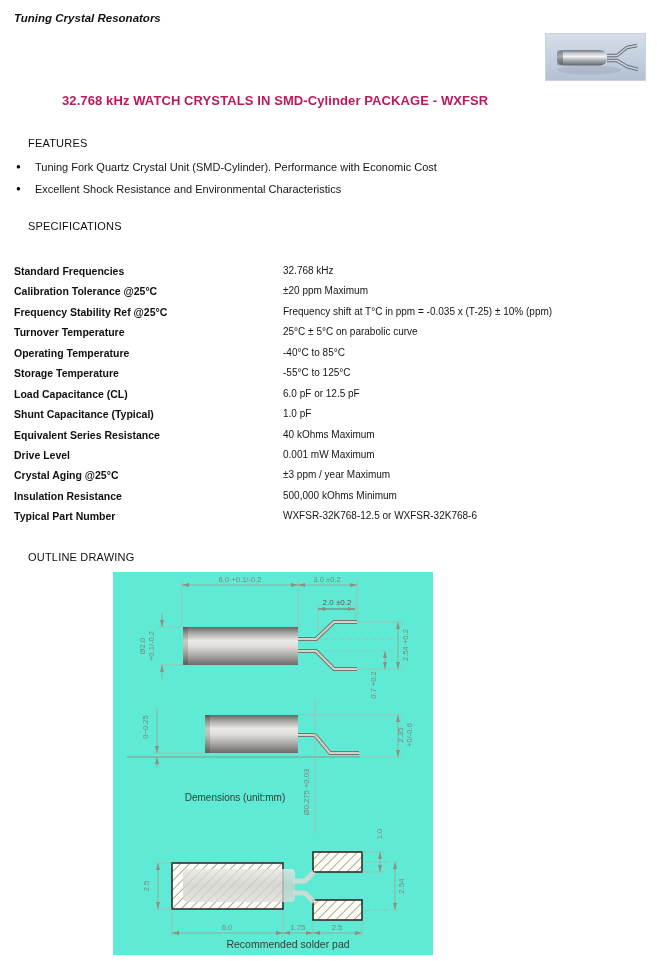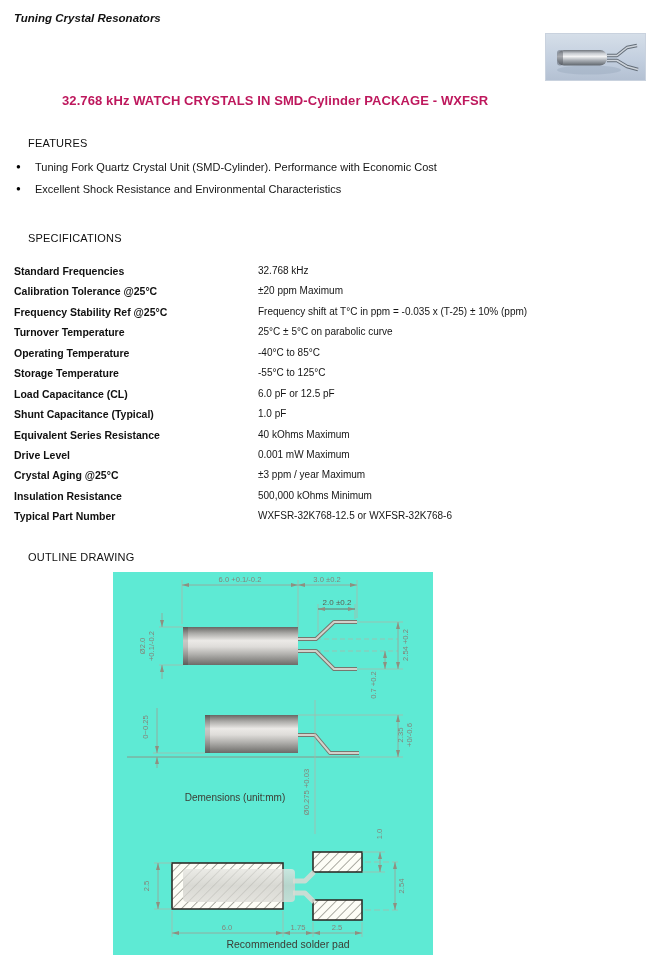--- a/index.html
+++ b/index.html
@@ -24,21 +24,21 @@
   .sect-head {
     position:absolute; left:14px; font-size:11px; font-weight:normal; color:#101010;
     letter-spacing:0.2px;
     margin-left:14px;
   }
   .features-list { position:absolute; left:16px; top:156px; }
   .feature-item { display:flex; align-items:center; height:22px; }
   .feature-item .dot { font-size:8px; color:#000; width:8px; margin-right:11px; line-height:22px; }
   .feature-item .ftxt { font-size:11px; color:#151515; }
   .specs { position:absolute; left:14px; top:261px; width:620px; }
-  .spec-row { display:flex; height:20.45px; line-height:20.45px; }
+  .spec-row { display:flex; height:20.45px; line-height:20.45px;gap:25px; }
   .spec-label { width:244px; font-size:10.5px; font-weight:bold; color:#101010; }
   .spec-value { font-size:10px; color:#151515; }
   .panel {
     position:absolute; left:113px; top:572px; width:320px; height:383px;
     background:#5eead4;
   }
   svg text { font-family:"Liberation Sans", sans-serif; }
   .dt { fill:#84847a; font-size:7.6px; }
   .dt2 { fill:#5c5c50; font-size:8px; }
   .cap { fill:#3c3c34; font-size:10px; }
@@ -80,21 +80,21 @@
     <div class="feature-item">
       <span class="dot">●</span>
       <span class="ftxt">Tuning Fork Quartz Crystal Unit (SMD-Cylinder). Performance with Economic Cost</span>
     </div>
     <div class="feature-item">
       <span class="dot">●</span>
       <span class="ftxt">Excellent Shock Resistance and Environmental Characteristics</span>
     </div>
   </div>
 
-  <div class="sect-head" style="top:232px">SPECIFICATIONS</div>
+  <div class="sect-head" style="top:220px">SPECIFICATIONS</div>
 
   <div class="specs">
     <div class="spec-row">
         <div class="spec-label">Standard Frequencies</div>
         <div class="spec-value">32.768 kHz</div>
       </div>
     <div class="spec-row">
         <div class="spec-label">Calibration Tolerance @25°C</div>
         <div class="spec-value">±20 ppm Maximum</div>
       </div>

